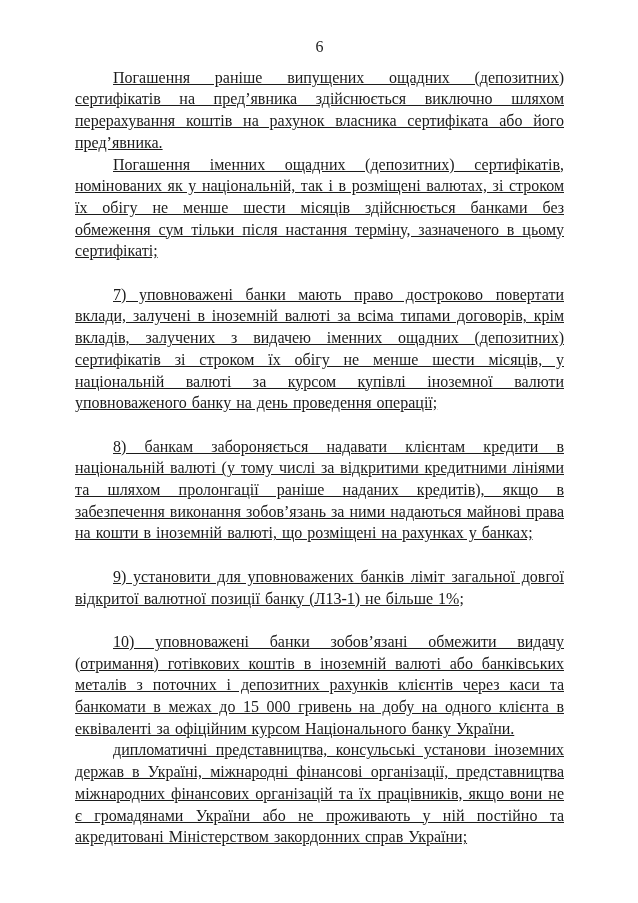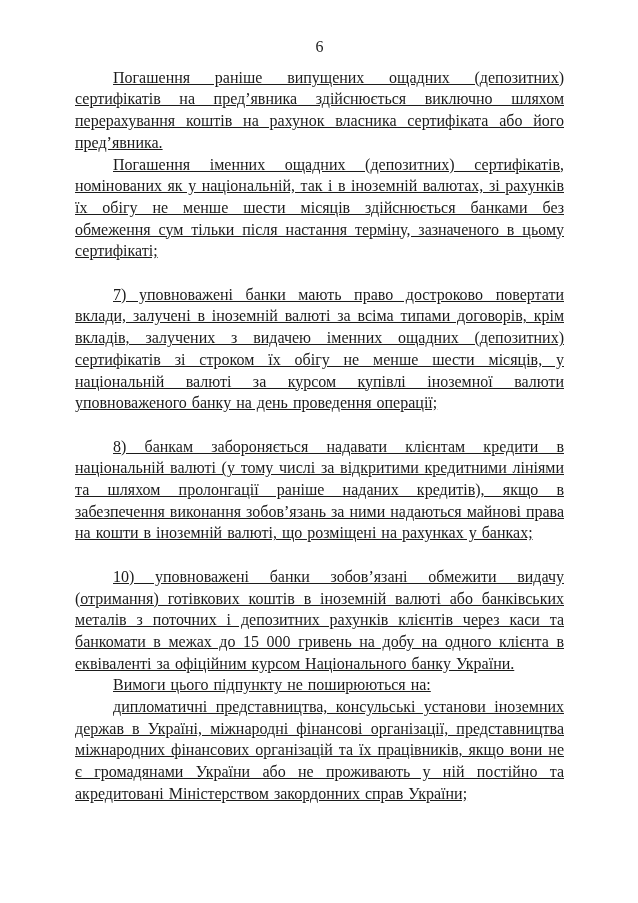--- a/index.html
+++ b/index.html
@@ -38,20 +38,20 @@
   p.para.gap-before {
     margin-top: 21.7px;
   }
 </style>
 </head>
 <body>
 
 <div class="page">
   <div class="page-number">6</div>
   <p class="para">Погашення раніше випущених ощадних (депозитних) сертифікатів на пред’явника здійснюється виключно шляхом перерахування коштів на рахунок власника сертифіката або його пред’явника.</p>
-  <p class="para">Погашення іменних ощадних (депозитних) сертифікатів, номінованих як у національній, так і в іноземній валютах, зі рахунків їх обігу не менше шести місяців здійснюється банками без обмеження сум тільки після настання терміну, зазначеного в цьому сертифікаті;</p>
+  <p class="para">Погашення іменних ощадних (депозитних) сертифікатів, номінованих як у національній, так і в розміщені валютах, зі строком їх обігу не менше шести місяців здійснюється банками без обмеження сум тільки після настання терміну, зазначеного в цьому сертифікаті;</p>
   <p class="para gap-before">7) уповноважені банки мають право достроково повертати вклади, залучені в іноземній валюті за всіма типами договорів, крім вкладів, залучених з видачею іменних ощадних (депозитних) сертифікатів зі строком їх обігу не менше шести місяців, у національній валюті за курсом купівлі іноземної валюти уповноваженого банку на день проведення операції;</p>
   <p class="para gap-before">8) банкам забороняється надавати клієнтам кредити в національній валюті (у тому числі за відкритими кредитними лініями та шляхом пролонгації раніше наданих кредитів), якщо в забезпечення виконання зобов’язань за ними надаються майнові права на кошти в іноземній валюті, що розміщені на рахунках у банках;</p>
+  <p class="para gap-before">9) установити для уповноважених банків ліміт загальної довгої відкритої валютної позиції банку (Л13-1) не більше 1%;</p>
   <p class="para gap-before">10) уповноважені банки зобов’язані обмежити видачу (отримання) готівкових коштів в іноземній валюті або банківських металів з поточних і депозитних рахунків клієнтів через каси та банкомати в межах до 15 000 гривень на добу на одного клієнта в еквіваленті за офіційним курсом Національного банку України.</p>
-  <p class="para">Вимоги цього підпункту не поширюються на:</p>
   <p class="para">дипломатичні представництва, консульські установи іноземних держав в Україні, міжнародні фінансові організації, представництва міжнародних фінансових організацій та їх працівників, якщо вони не є громадянами України або не проживають у ній постійно та акредитовані Міністерством закордонних справ України;</p>
 
 </div>
 
 </body></html>

